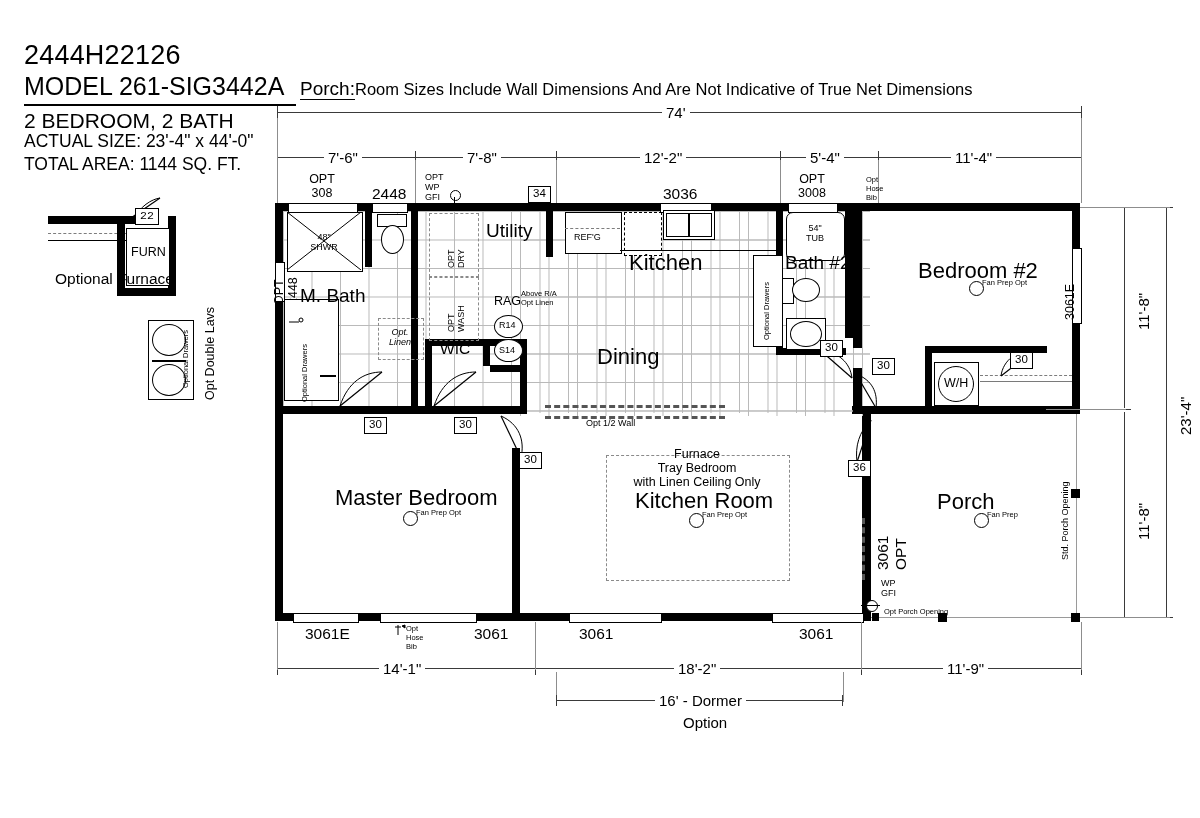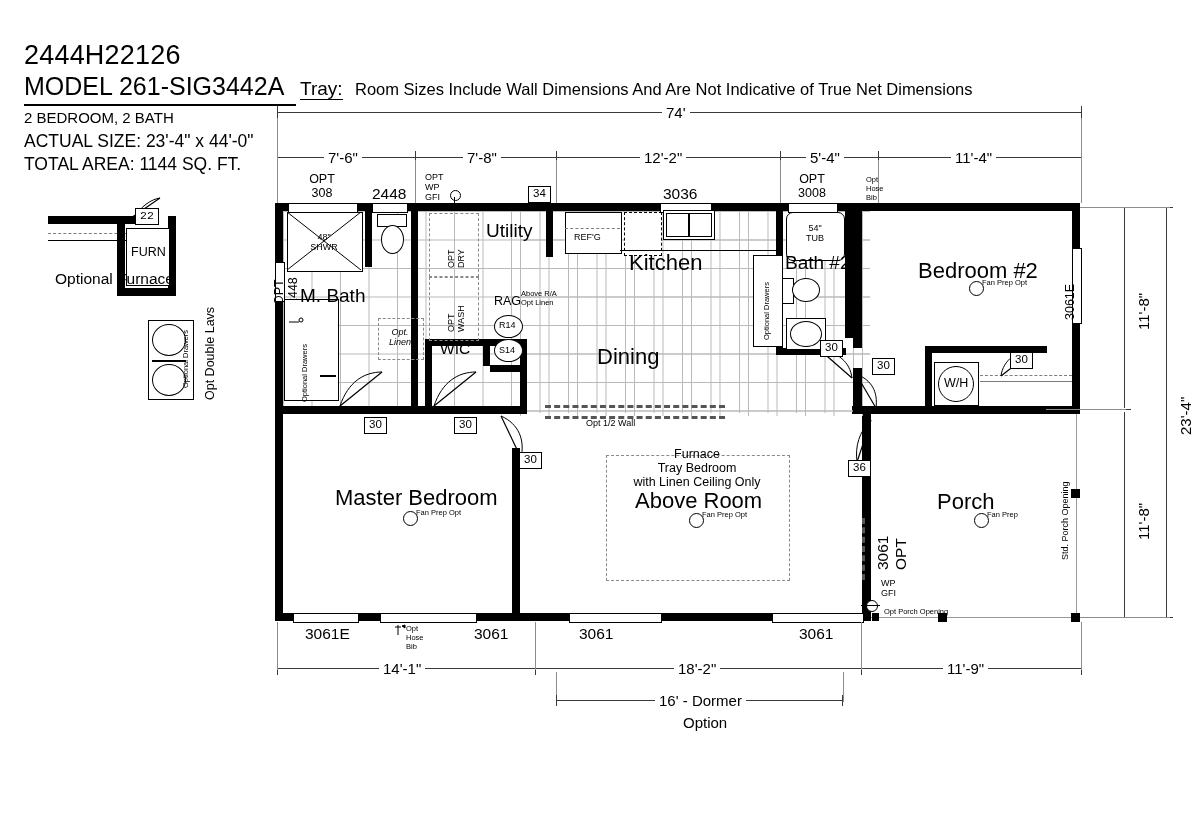--- a/index.html
+++ b/index.html
@@ -10,21 +10,21 @@
     color:#000;
   }
   .abs{position:absolute;}
   .txt{position:absolute;white-space:nowrap;line-height:1;}
   
   #hdr-code{left:24px;top:42px;font-size:27px;letter-spacing:.2px;}
   #hdr-model{left:24px;top:74px;font-size:25px;}
   #hdr-note-label{left:300px;top:79px;font-size:19px;border-bottom:1.5px solid #000;padding-bottom:1px;}
   #hdr-note-text{left:355px;top:81px;font-size:16.5px;}
   #hdr-rule{left:24px;top:104px;width:272px;height:2px;background:#000;}
-  #hdr-l1{left:24px;top:110px;font-size:15px;}
+  #hdr-l1{left:24px;top:110px;font-size:21px;}
   #hdr-l2{left:24px;top:133px;font-size:17.5px;}
   #hdr-l3{left:24px;top:156px;font-size:17.5px;}
 
   
   .hl{position:absolute;height:1px;background:#000;}
   .vl{position:absolute;width:1px;background:#000;}
   .wall{position:absolute;background:#000;}
   .wline{position:absolute;border:1px solid #000;background:#fff;}
   .grid{position:absolute;background-image:
       linear-gradient(to right,#b9b9b9 1px,transparent 1px),
@@ -59,21 +59,21 @@
   .r-xxs{font-size:7.5px;}
   .ctr{text-align:center;}
   .rot90{transform-origin:0 0;transform:rotate(-90deg);}
   .door{position:absolute;}
 </style>
 </head>
 <body>
 
 <div class="txt" id="hdr-code">2444H22126</div>
 <div class="txt" id="hdr-model">MODEL 261-SIG3442A</div>
-<div class="txt" id="hdr-note-label">Tray:</div>
+<div class="txt" id="hdr-note-label">Porch:</div>
 <div class="txt" id="hdr-note-text">Room Sizes Include Wall Dimensions And Are Not Indicative of True Net Dimensions</div>
 <div class="abs" id="hdr-rule"></div>
 <div class="txt" id="hdr-l1">2 BEDROOM, 2 BATH</div>
 <div class="txt" id="hdr-l2">ACTUAL SIZE: 23'-4" x 44'-0"</div>
 <div class="txt" id="hdr-l3">TOTAL AREA: 1144 SQ. FT.</div>
 
 <div class="dimline" style="left:277px;top:112px;width:805px;"></div>
 <div class="tick" style="left:277px;top:106px;width:1px;height:13px;"></div>
 <div class="tick" style="left:1081px;top:106px;width:1px;height:13px;"></div>
 <div class="dimtxt ctr" style="left:662px;top:104px;">74'</div>
@@ -356,21 +356,21 @@
 <div class="dtag" style="left:848px;top:460px;">36</div>
 
 <div class="room r-lg" style="left:300px;top:285px;">M. Bath</div>
 <div class="room r-lg" style="left:486px;top:220px;">Utility</div>
 <div class="room r-xl" style="left:629px;top:250px;">Kitchen</div>
 <div class="room r-lg" style="left:785px;top:252px;">Bath #2</div>
 <div class="room r-xl" style="left:918px;top:258px;">Bedroom #2</div>
 <div class="room r-xl" style="left:597px;top:344px;">Dining</div>
 <div class="room r-md" style="left:440px;top:340px;">WIC</div>
 <div class="room r-xl" style="left:335px;top:485px;">Master Bedroom</div>
-<div class="room r-xl" style="left:635px;top:488px;">Above Room</div>
+<div class="room r-xl" style="left:635px;top:488px;">Kitchen Room</div>
 <div class="room r-xl" style="left:937px;top:489px;">Porch</div>
 
 <div class="circ" style="left:969px;top:281px;width:13px;height:13px;"></div>
 <div class="room r-xxs" style="left:982px;top:278px;">Fan Prep Opt</div>
 <div class="circ" style="left:403px;top:511px;width:13px;height:13px;"></div>
 <div class="room r-xxs" style="left:416px;top:508px;">Fan Prep Opt</div>
 <div class="circ" style="left:689px;top:513px;width:13px;height:13px;"></div>
 <div class="room r-xxs" style="left:702px;top:510px;">Fan Prep Opt</div>
 <div class="circ" style="left:974px;top:513px;width:13px;height:13px;"></div>
 <div class="room r-xxs" style="left:987px;top:510px;">Fan Prep</div>

